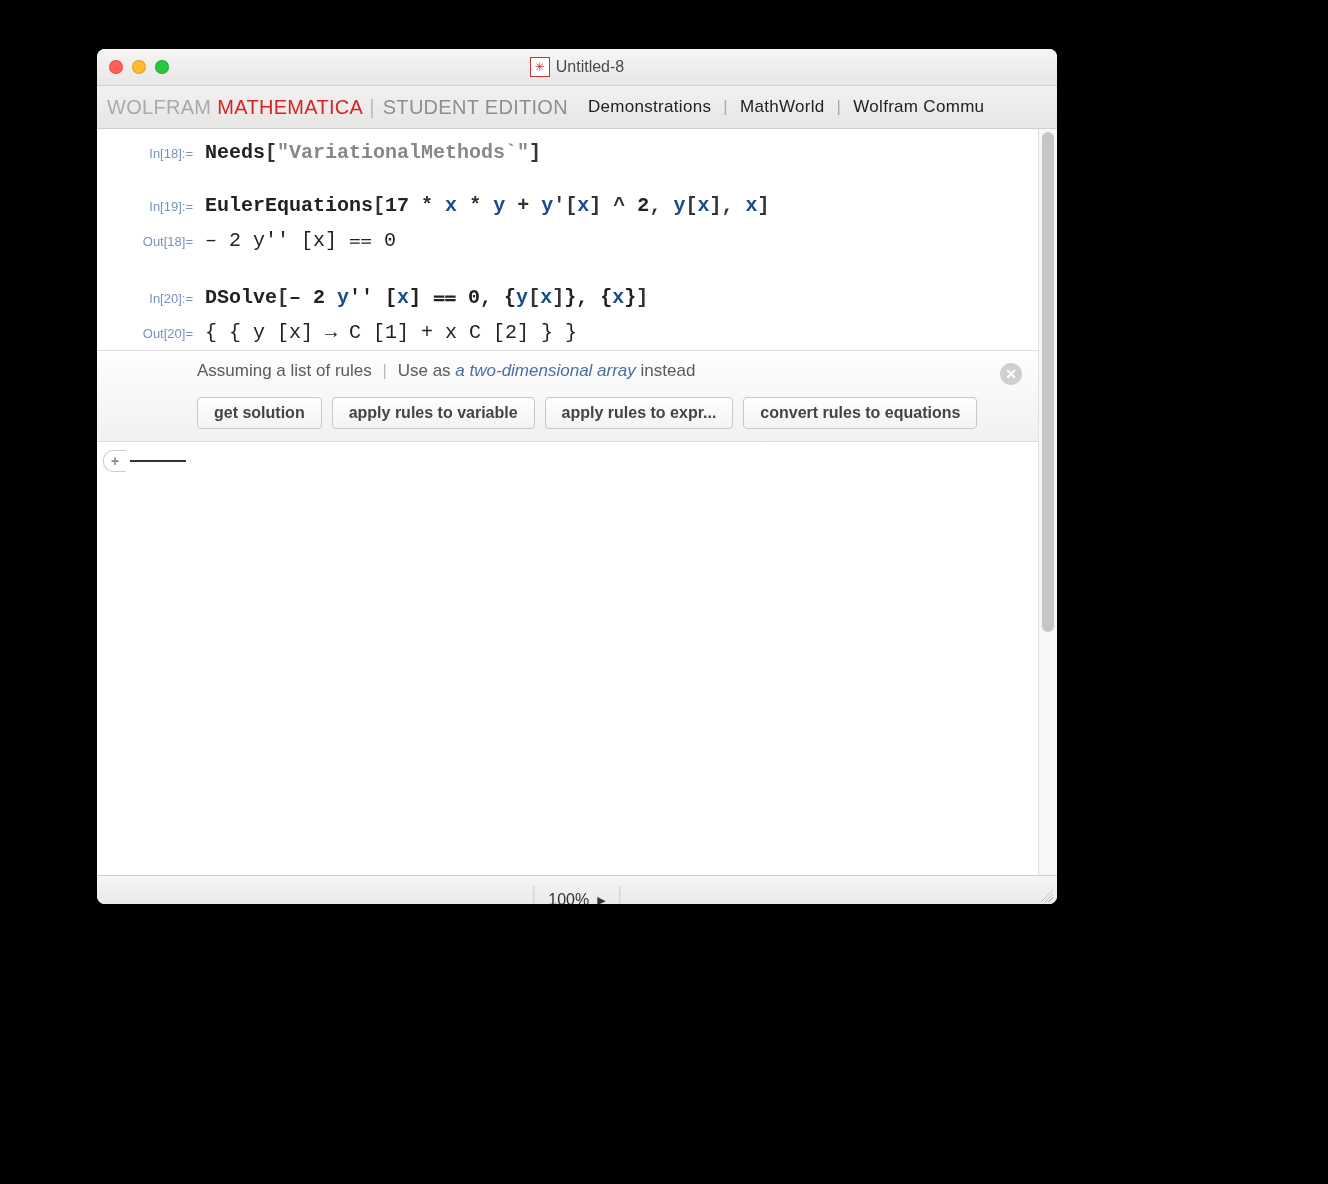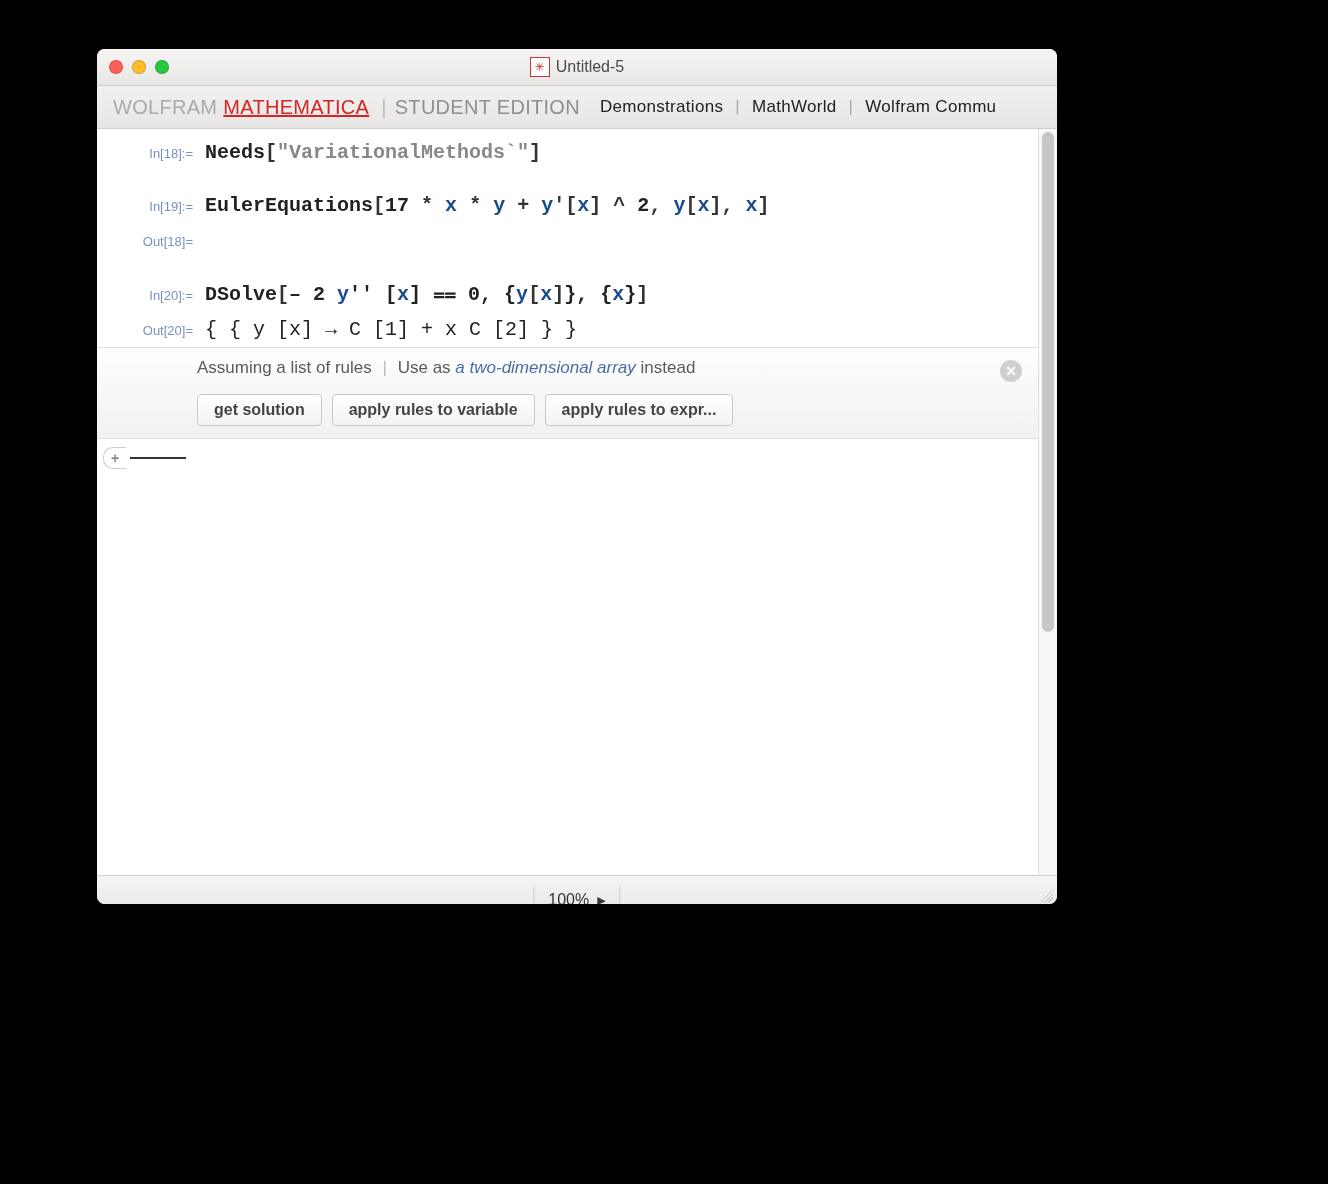--- a/index.html
+++ b/index.html
@@ -38,28 +38,28 @@
   display:flex; align-items:center; justify-content:center; gap:6px;
 }
 .nb-icon { width:18px; height:18px; background:#fff; border:1px solid #c33; display:inline-flex; align-items:center; justify-content:center; font-size:12px; color:#c33; }
 
 .toolbar {
   height: 42px;
   background: linear-gradient(#f2f1f0, #e7e6e5);
   border-bottom: 1px solid #cfcfcf;
   display:flex; align-items:center;
   font-size: 20px;
-  padding: 0 16px;
+  padding: 0 10px;
   white-space: nowrap;
   overflow: hidden;
   flex: 0 0 auto;
   letter-spacing: 0.3px;
 }
 .brand-wolfram { color:#aaa; font-weight:500; margin-right:6px; }
-.brand-mathematica { color:#d42626; font-weight:500; margin-right:12px;text-decoration:underline; }
+.brand-mathematica { color:#d42626; font-weight:500; margin-right:6px; }
 .brand-divider { color:#bbb; margin-right:8px; }
 .brand-student { color:#8f8f8f; font-weight:400; margin-right:20px; }
 .toolbar-links { display:flex; align-items:flex-end; gap:12px; color:#444; font-size:17px; }
 .toolbar-link { color:#222; }
 .toolbar-sep { color:#aaa; }
 
 .content-wrap { flex:1; display:flex; min-height:0; }
 .notebook { flex:1; background:#fff; position:relative; overflow:hidden; }
 
 .cell {
@@ -180,21 +180,21 @@
 <div class="window">
 
   <div class="titlebar">
     <div class="traffic-lights">
       <div class="tl red"></div>
       <div class="tl yellow"></div>
       <div class="tl green"></div>
     </div>
     <div class="titlebar-center">
       <span class="nb-icon">✳</span>
-      <span>Untitled-5</span>
+      <span>Untitled-8</span>
     </div>
   </div>
 
   <div class="toolbar">
     <span class="brand-wolfram">WOLFRAM</span>
     <span class="brand-mathematica">MATHEMATICA</span>
     <span class="brand-divider">|</span>
     <span class="brand-student">STUDENT EDITION</span>
     <div class="toolbar-links">
       <span class="toolbar-link">Demonstrations</span>
@@ -227,20 +227,21 @@
           <span class="sym">y</span><span class="op">'</span><span class="op">[</span><span class="sym">x</span><span class="op">]</span>
           <span class="op">^</span>
           <span>2</span><span class="op">,</span>
           <span class="sym">y</span><span class="op">[</span><span class="sym">x</span><span class="op">]</span><span class="op">,</span>
           <span class="sym">x</span><span class="op">]</span>
         </div>
       </div>
 
       <div class="cell out">
         <div class="cell-label">Out[18]=</div>
+        <div class="cell-body" style="font-size:20px;">– 2 y′′ [x] ⩵ 0</div>
       </div>
 
       <div class="cell in" style="margin-top:22px;">
         <div class="cell-label">In[20]:=</div>
         <div class="cell-body">
           <span>DSolve</span><span class="op">[</span><span>– 2 </span><span class="sym">y</span><span>′′</span><span> [</span><span class="sym">x</span><span>]</span><span> ⩵ 0,</span><span> {</span><span class="sym">y</span><span class="op">[</span><span class="sym">x</span><span class="op">]</span><span>},</span><span> {</span><span class="sym">x</span><span>}</span><span class="op">]</span>
         </div>
       </div>
 
       <div class="cell out">
@@ -253,20 +254,21 @@
           <span>Assuming a list of rules</span>
           <span class="suggest-divider">|</span>
           <span>Use as</span>
           <span class="suggest-link">a two-dimensional array</span>
           <span>instead</span>
         </div>
         <div class="suggest-buttons">
           <div class="suggest-btn">get solution</div>
           <div class="suggest-btn">apply rules to variable</div>
           <div class="suggest-btn">apply rules to expr...</div>
+          <div class="suggest-btn">convert rules to equations</div>
         </div>
         <div class="suggest-close">✕</div>
       </div>
 
       <div class="new-cell-row">
         <div class="add-indicator">+</div>
         <div class="add-line"></div>
       </div>
 
     </div>

